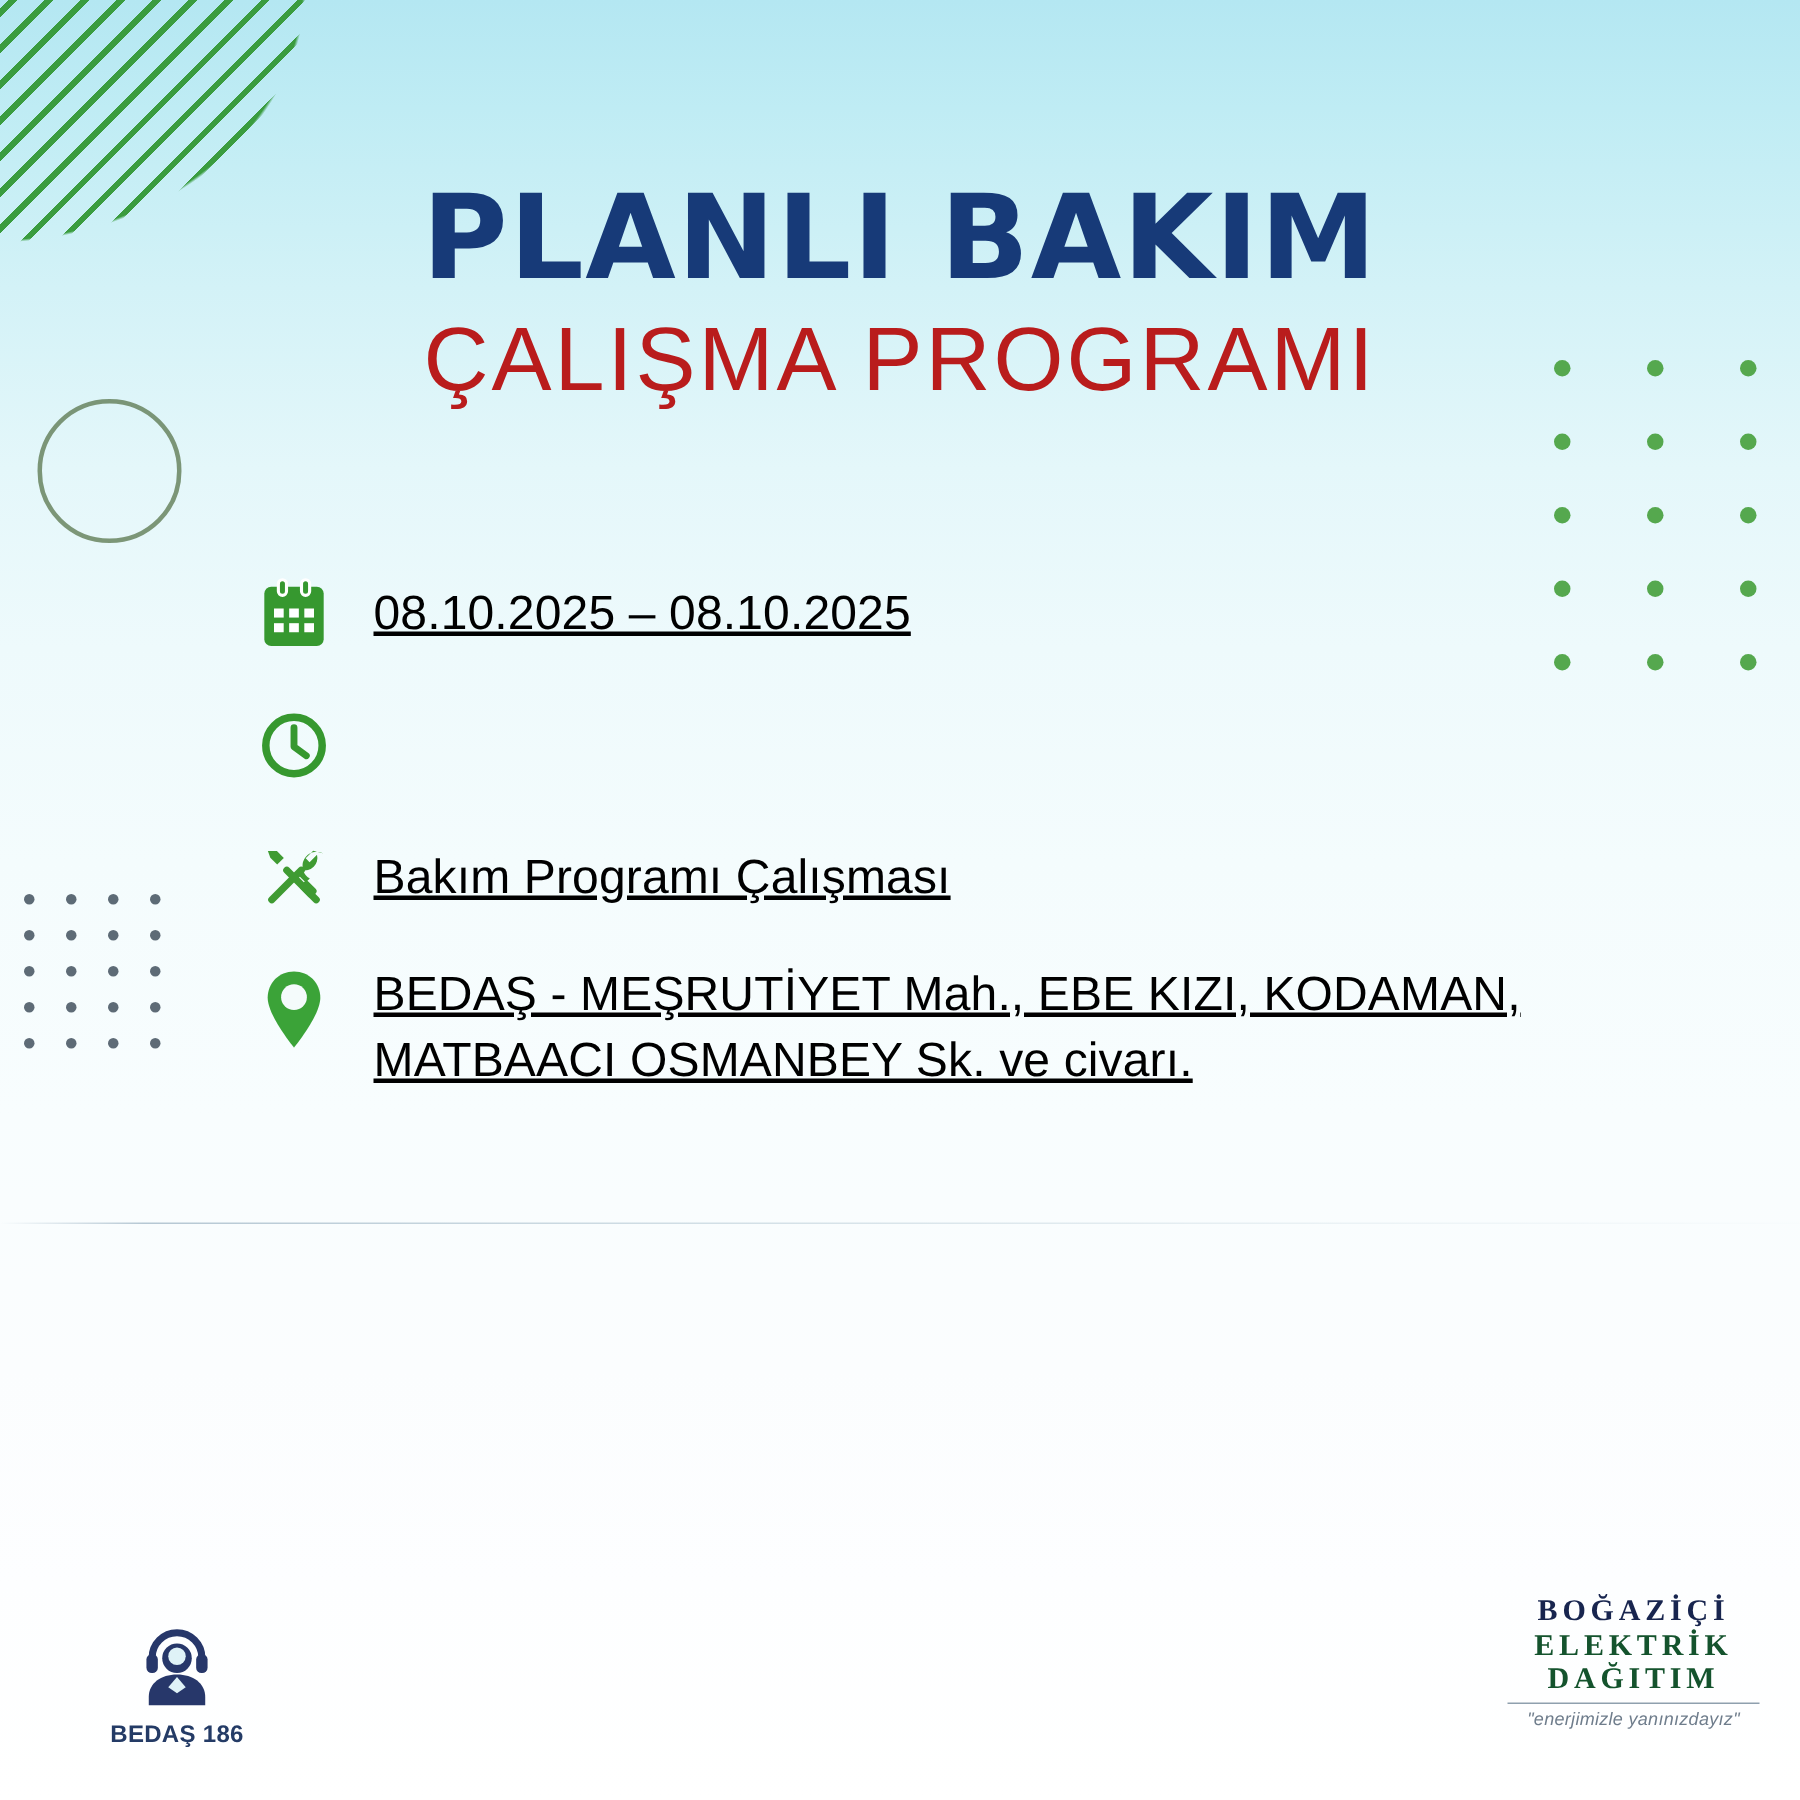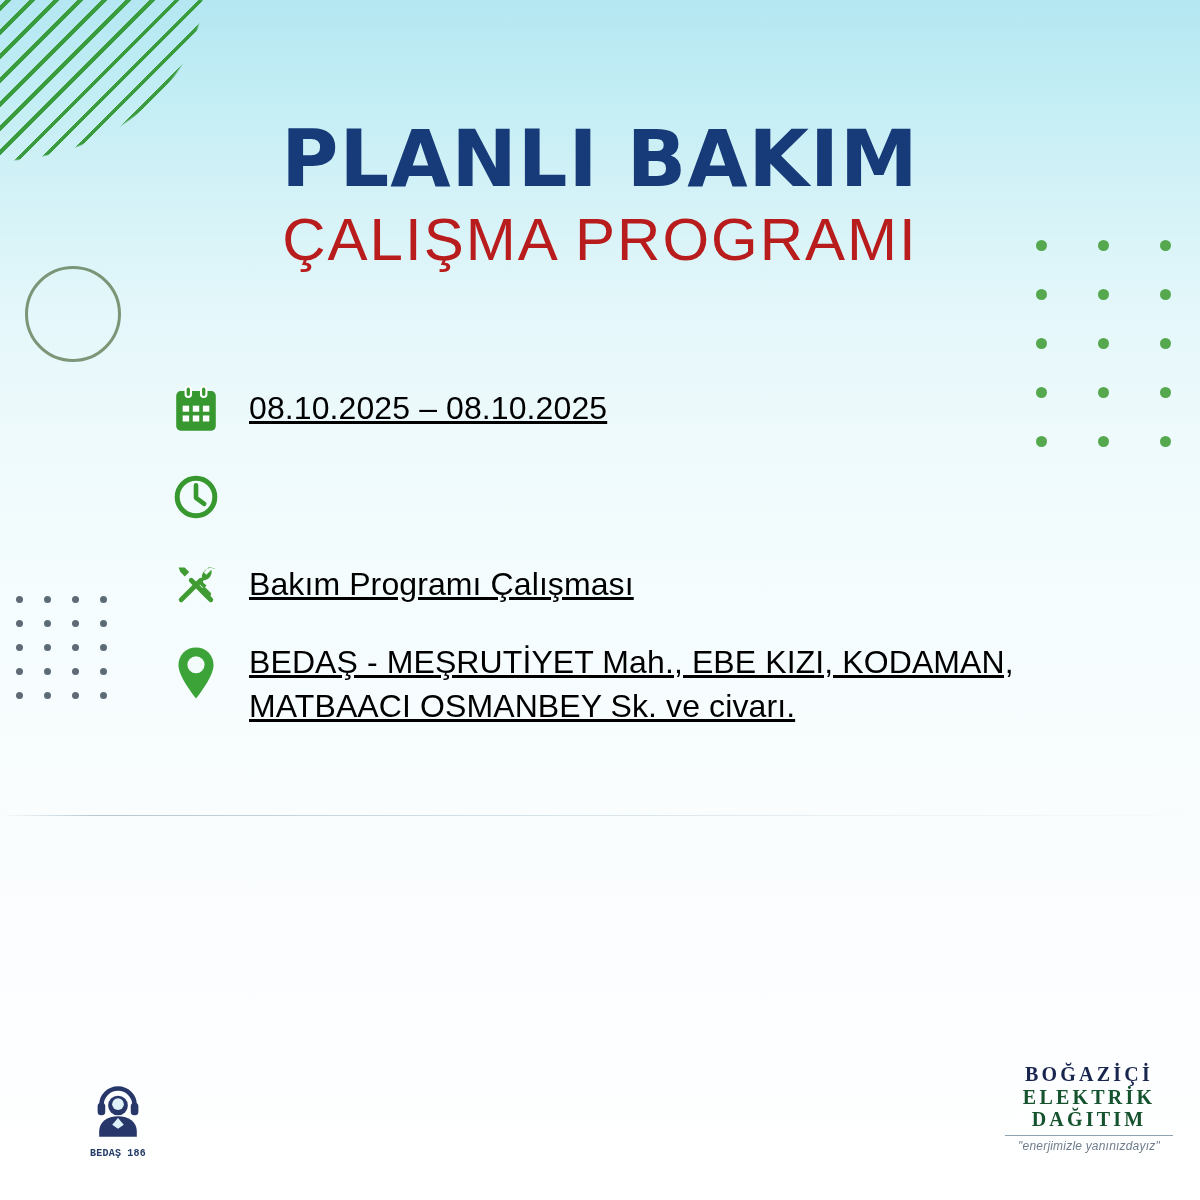--- a/index.html
+++ b/index.html
@@ -120,25 +120,25 @@
   .row.r-work  { margin-bottom:22px; }
   .row.r-loc .txt { padding-top:2px; }
   .row.r-loc .ico { margin-top:4px; }
 
   
   .footer-left { position:absolute; left:48px; top:1078px; display:flex; }
   .fitem { width:140px; text-align:center; }
   .fitem .fico { height:62px; display:flex; align-items:flex-end; justify-content:center; }
   .fitem .flbl {
     margin-top:8px;
-    font-size:10px;
+    font-size:16px;
     font-weight:700;
     color:#243b66;
     letter-spacing:.2px;
-    font-family:Liberation Mono, monospace;
+    font-family:Liberation Sans, sans-serif;
   }
 
   .logo { position:absolute; left:1003px; top:1063px; width:172px; text-align:center; }
   .logo .l1, .logo .l2, .logo .l3 {
     font-weight:800;
     letter-spacing:3.2px;
     font-size:20px;
     line-height:1.13;
     font-family:Liberation Serif, serif;
   }

